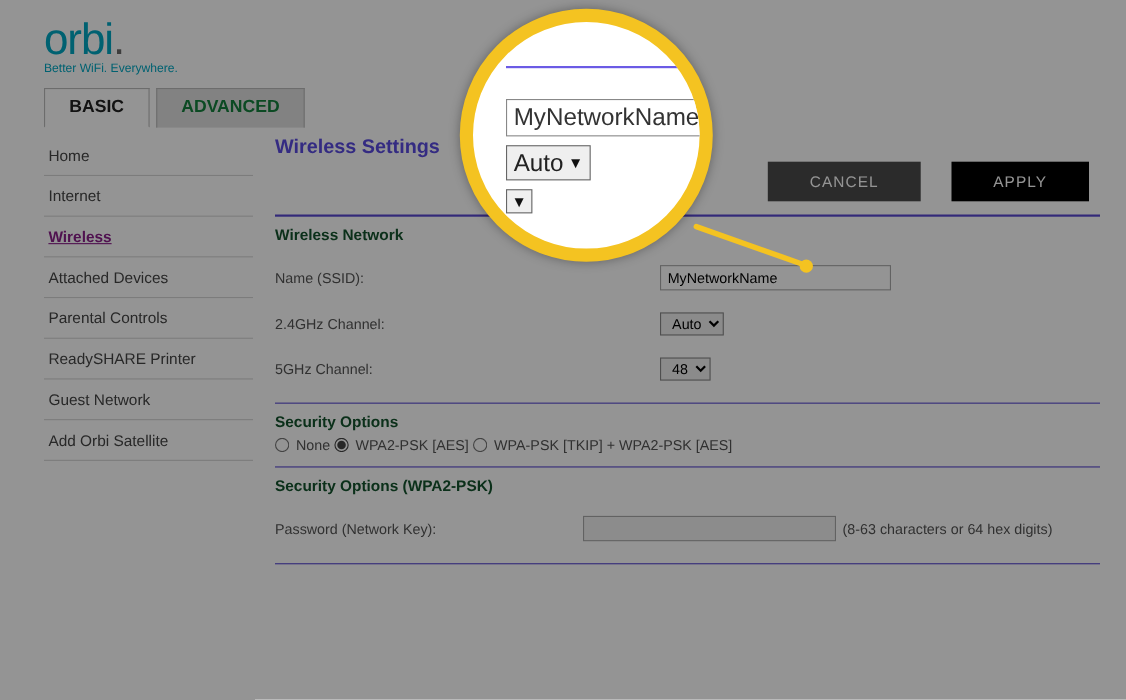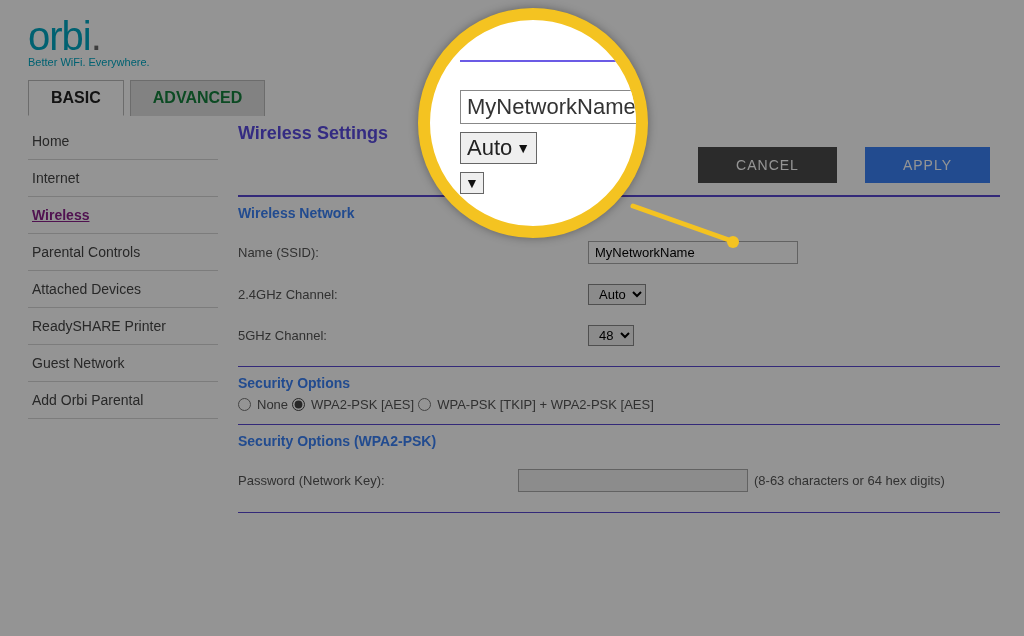--- a/index.html
+++ b/index.html
@@ -3,21 +3,21 @@
 <meta charset="utf-8">
 <style>
   * { box-sizing: border-box; margin: 0; padding: 0; }
   html, body { width: 1024px; height: 636px; overflow: hidden; font-family: Arial, Helvetica, sans-serif; }
   body { position: relative; }
 
   .page {
     width: 1024px; height: 456px;
     background: #ffffff;
     display: flex; flex-direction: column;
-    padding: 18px 24px 12px 28px;
+    padding: 18px 24px 12px 40px;
   }
 
   
   .brand { display: flex; flex-direction: column; margin-bottom: 6px; }
   .brand-logo { font-size: 40px; font-weight: 500; letter-spacing: -1px; color: #00a8c3; line-height: 0.9; }
   .brand-logo .dot { color: #6a6a6a; }
   .brand-tagline { font-size: 11px; color: #00a8c3; margin-top: 2px; }
 
   
   .tabs { display: flex; gap: 6px; margin-top: 6px; }
@@ -36,25 +36,25 @@
     font-size: 14px; cursor: pointer;
   }
   .sidebar-item.active { color: #8a1f8a; text-decoration: underline; font-weight: 600; }
 
   .content { flex: 1; padding-top: 8px; }
   .content-header { display: flex; justify-content: space-between; align-items: flex-start; margin-bottom: 8px; }
   .page-title { color: #5a4be0; font-weight: bold; font-size: 18px; }
   .action-buttons { display: flex; gap: 28px; margin-right: 10px; margin-top: 24px; }
   .btn { padding: 10px 38px; border: none; color: #fff; font-size: 14px; letter-spacing: 1px; cursor: pointer; }
   .btn-cancel { background: #4a4a4a; }
-  .btn-apply  { background: #3b82f6; }
+  .btn-apply  { background: #000000; }
 
   .section { margin-top: 12px; border-top: 1px solid #5848d0; padding-top: 8px; }
   .section.first { border-top: 2px solid #5848d0; }
-  .section-title { font-weight: bold; color: #3b82f6; font-size: 14px; margin-bottom: 6px; }
+  .section-title { font-weight: bold; color: #14532d; font-size: 14px; margin-bottom: 6px; }
   .form-row { display: flex; align-items: center; margin: 20px 0; font-size: 13px; color: #555; }
   .form-row .label { width: 350px; }
   .form-row .control { flex: 1; }
   .form-row input[type=text], .form-row input[type=password] { border: 1px solid #aaa; padding: 3px 6px; font-size: 13px; width: 210px; background: #fff; }
   .form-row select { border: 1px solid #888; padding: 1px 3px 1px 6px; font-size: 13px; background: #efefef; }
   .hint { color: #555; font-size: 13px; margin-left: 6px; }
 
   .radio-group { display: flex; flex-direction: row; gap: 4px; }
   .radio-item { display: flex; align-items: center; gap: 6px; font-size: 13px; color: #555; }
   .radio-item input { accent-color: #444; }
@@ -109,25 +109,25 @@
     <div class="tab active">BASIC</div>
     <div class="tab">ADVANCED</div>
   </div>
   <div class="tab-underline"></div>
 
   <div class="body">
     <div class="sidebar">
       <div class="sidebar-item">Home</div>
       <div class="sidebar-item">Internet</div>
       <div class="sidebar-item active">Wireless</div>
+      <div class="sidebar-item">Attached Devices</div>
       <div class="sidebar-item">Parental Controls</div>
-      <div class="sidebar-item">Attached Devices</div>
       <div class="sidebar-item">ReadySHARE Printer</div>
       <div class="sidebar-item">Guest Network</div>
-      <div class="sidebar-item">Add Orbi Parental</div>
+      <div class="sidebar-item">Add Orbi Satellite</div>
     </div>
 
     <div class="content">
       <div class="content-header">
         <div class="page-title">Wireless Settings</div>
         <div class="action-buttons">
           <button class="btn btn-cancel">CANCEL</button>
           <button class="btn btn-apply">APPLY</button>
         </div>
       </div>

